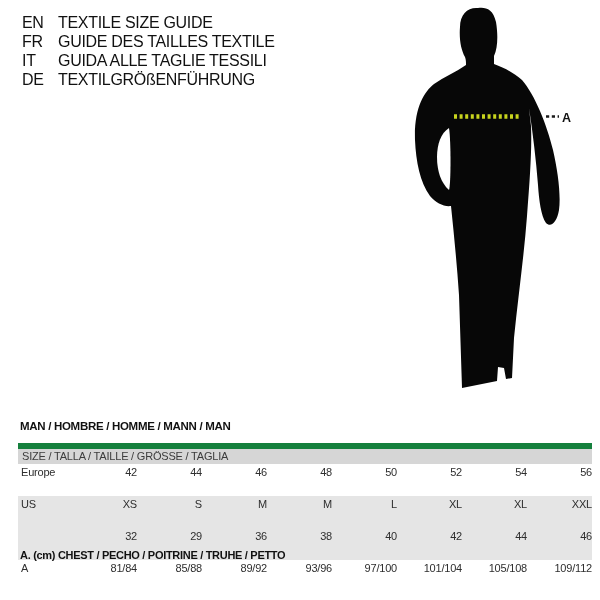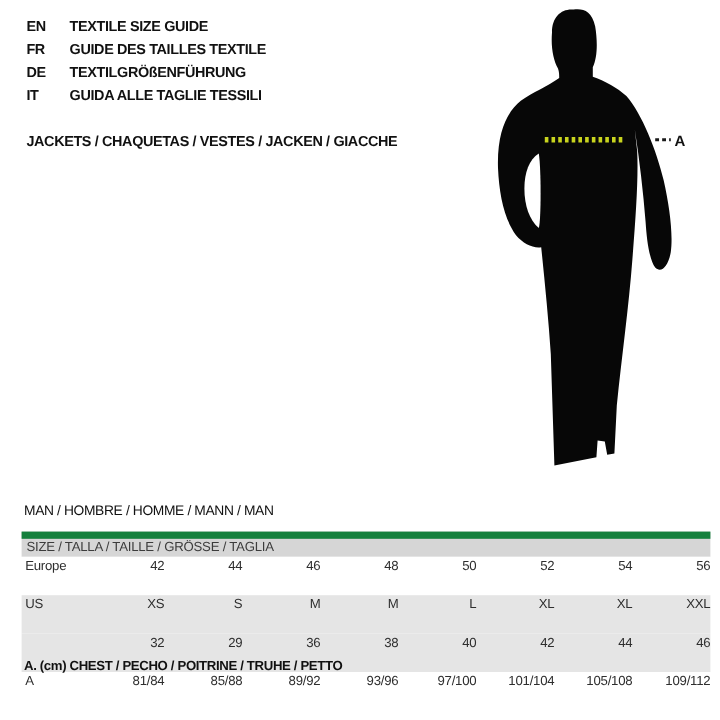--- a/index.html
+++ b/index.html
@@ -4,28 +4,28 @@
 <style>
   html,body{margin:0;padding:0;}
   body{
     width:600px;height:600px;background:#ffffff;overflow:hidden;position:relative;
     font-family:"Liberation Sans",sans-serif;color:#111;
     -webkit-font-smoothing:antialiased;
   }
   .abs{position:absolute;}
   
   .lang-list{left:22px;top:13px;}
-  .lang-row{display:flex;line-height:19px;font-size:12px;font-weight:bold;letter-spacing:-0.3px;}
+  .lang-row{display:flex;line-height:19px;font-size:16px;font-weight:normal;letter-spacing:-0.3px;}
   .lang-code{width:36px;flex:0 0 36px;}
   
   .categories{left:22px;top:109px;font-size:12px;font-weight:bold;line-height:19px;letter-spacing:-0.3px;}
   
   .figure-wrap{left:395px;top:0;width:205px;height:400px;}
   
-  .section-title{left:20px;top:420px;font-size:11.5px;font-weight:normal;letter-spacing:-0.3px;text-align:right;}
+  .section-title{left:20px;top:420px;font-size:11.5px;font-weight:bold;letter-spacing:-0.3px;text-align:right;}
   
   .size-table{left:18px;top:443px;width:574px;font-size:11px;letter-spacing:-0.2px;}
   .t-header{
     height:15px;line-height:15px;background:#d6d6d6;border-top:6px solid #15803d;
     padding-left:4px;color:#3c3c3c;
   }
   .t-row{display:grid;grid-template-columns:54px repeat(8,1fr);height:32px;line-height:16px;color:#2e2e2e;}
   .t-row .lbl{text-align:left;padding-left:3px;}
   .t-row .val{text-align:right;}
   .row-white{background:#ffffff;}
@@ -39,31 +39,30 @@
 <div class="abs lang-list">
   <div class="lang-row">
     <span class="lang-code">EN</span>
     <span class="lang-text">TEXTILE SIZE GUIDE</span>
   </div>
   <div class="lang-row">
     <span class="lang-code">FR</span>
     <span class="lang-text">GUIDE DES TAILLES TEXTILE</span>
   </div>
   <div class="lang-row">
+    <span class="lang-code">IT</span>
+    <span class="lang-text">GUIDA ALLE TAGLIE TESSILI</span>
+  </div>
+  <div class="lang-row">
     <span class="lang-code">DE</span>
     <span class="lang-text">TEXTILGRÖßENFÜHRUNG</span>
-  </div>
-  <div class="lang-row">
-    <span class="lang-code">IT</span>
-    <span class="lang-text">GUIDA ALLE TAGLIE TESSILI</span>
   </div>
 </div>
 
 <div class="abs categories">
-  <div>JACKETS / CHAQUETAS / VESTES / JACKEN / GIACCHE</div>
 </div>
 
 <div class="abs figure-wrap">
   <svg width="205" height="400" viewBox="395 0 205 400" xmlns="http://www.w3.org/2000/svg">
     <path fill="#070707" d="M478,8
          C468,7 460,14 460,27
          C459,39 461,50 465,57
          C466,60 466,62 466,65
          C456,72 444,77 434,84
          C424,92 414,108 415,140

